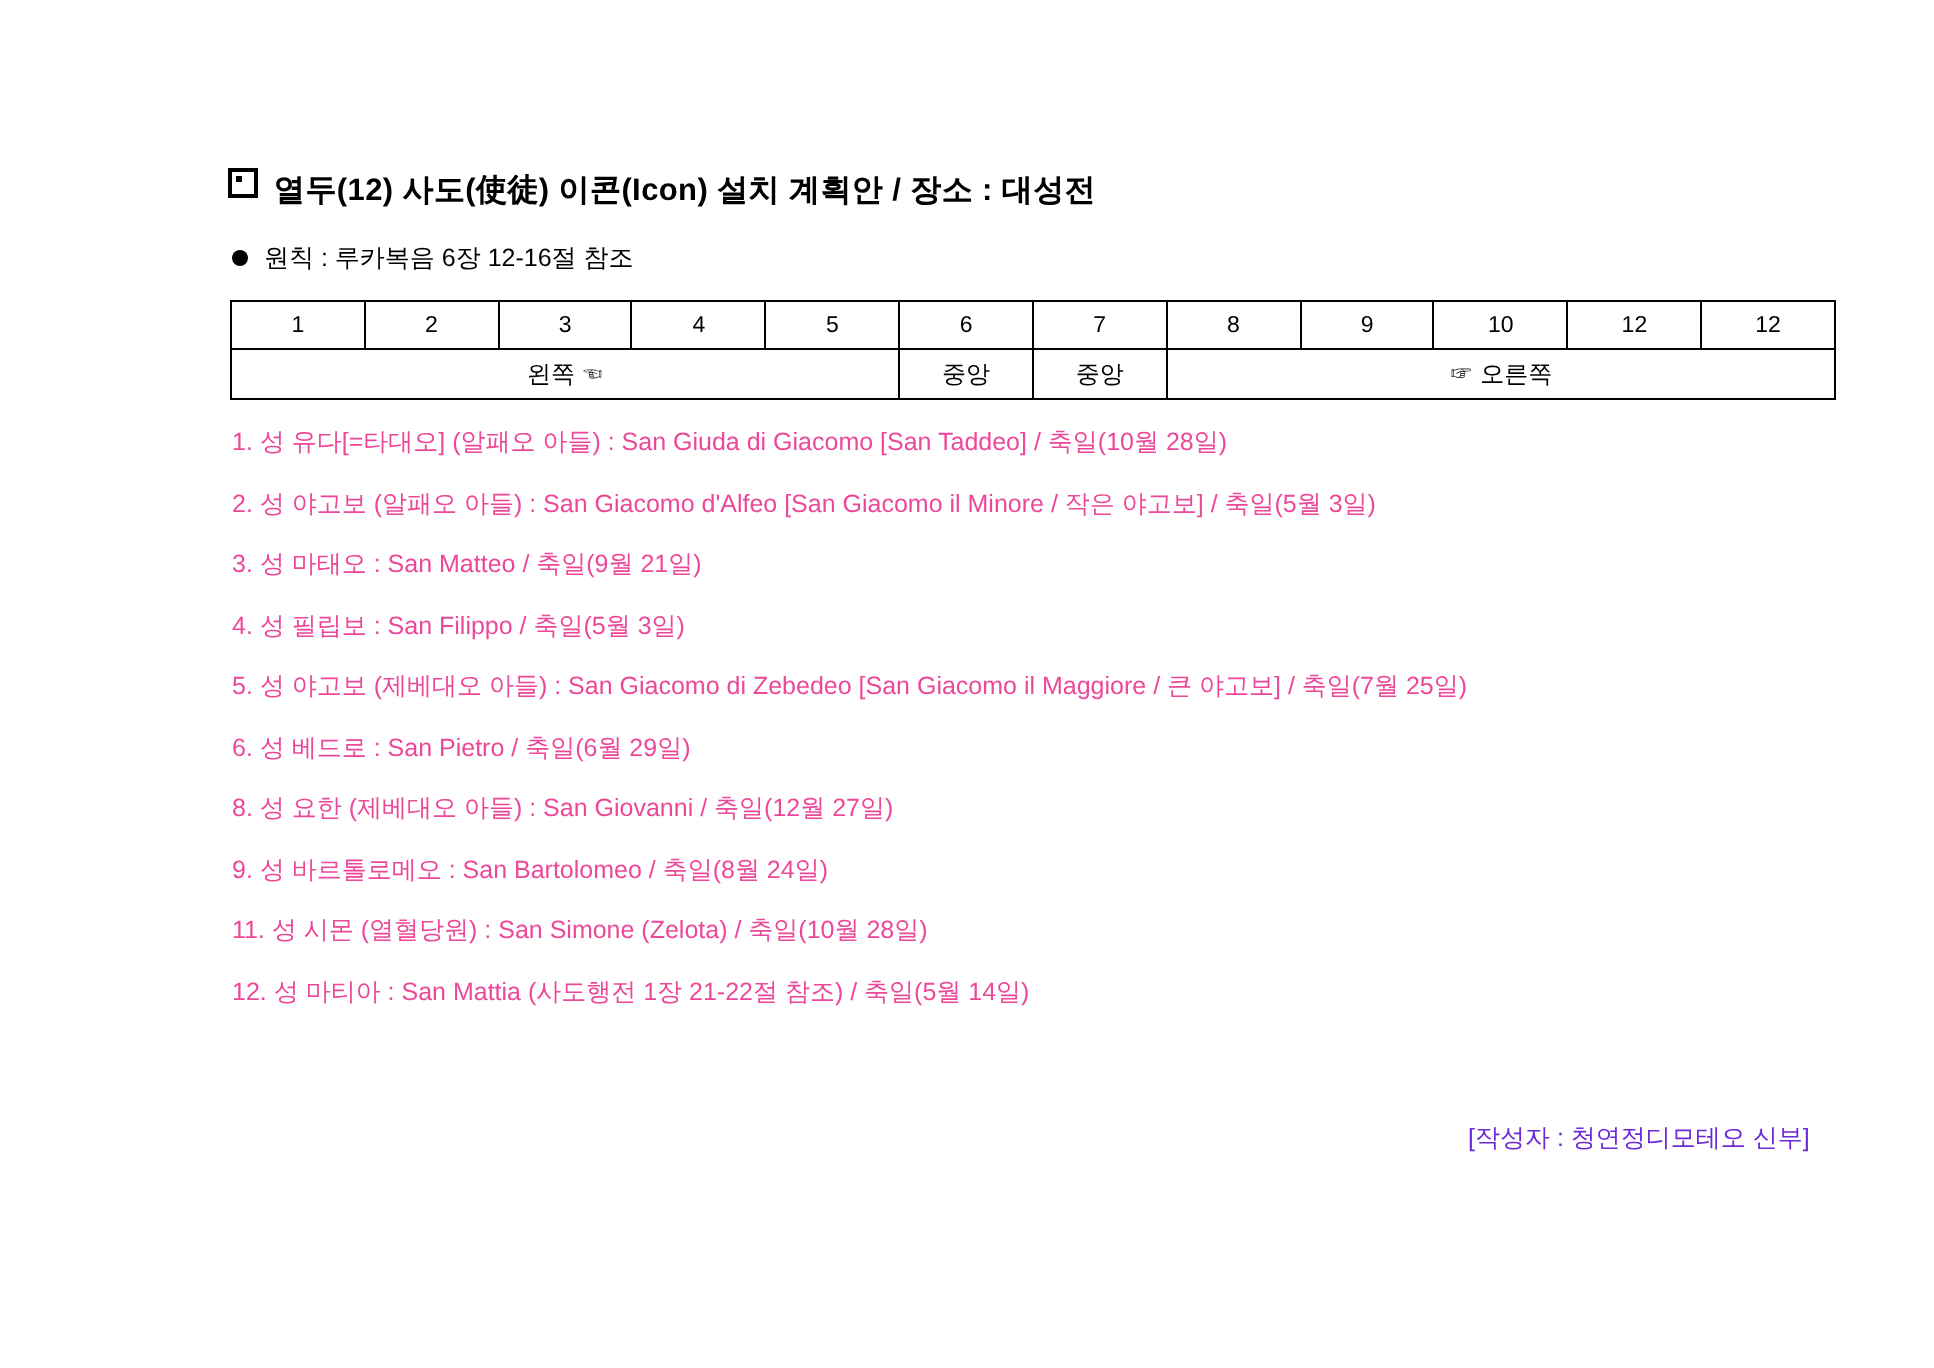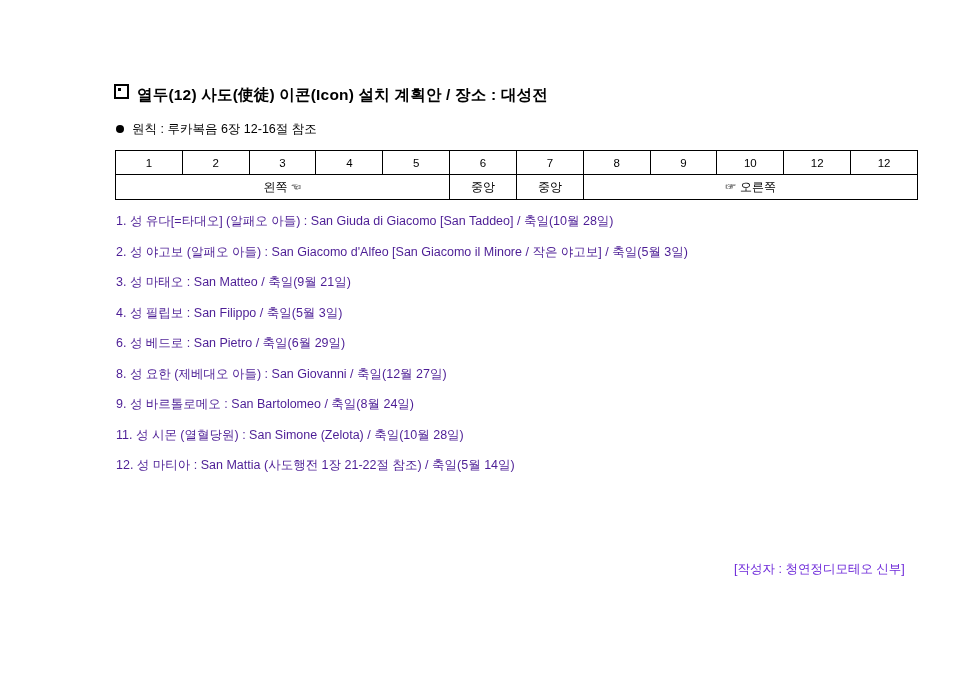--- a/index.html
+++ b/index.html
@@ -97,21 +97,21 @@
     position: absolute;
     left: 92px;
     top: 214px;
     width: 810px;
   }
   .list-item {
     font-size: 12.5px;
     line-height: 15px;
     height: 30.5px;
     white-space: nowrap;
-    color: #4c1d95;
+    color: #ec4899;
   }
   .author {
     position: absolute;
     left: 710px;
     top: 561px;
     font-size: 12.5px;
     white-space: nowrap;
     color: #6d28d9;
   }
 </style>
@@ -155,20 +155,21 @@
         </td>
       </tr>
     </tbody>
   </table>
 
   <div class="list">
     <div class="list-item">1. 성 유다[=타대오] (알패오 아들) : San Giuda di Giacomo [San Taddeo] / 축일(10월 28일)</div>
     <div class="list-item">2. 성 야고보 (알패오 아들) : San Giacomo d'Alfeo [San Giacomo il Minore / 작은 야고보] / 축일(5월 3일)</div>
     <div class="list-item">3. 성 마태오 : San Matteo / 축일(9월 21일)</div>
     <div class="list-item">4. 성 필립보 : San Filippo / 축일(5월 3일)</div>
+    <div class="list-item">5. 성 야고보 (제베대오 아들) : San Giacomo di Zebedeo [San Giacomo il Maggiore / 큰 야고보] / 축일(7월 25일)</div>
     <div class="list-item">6. 성 베드로 : San Pietro / 축일(6월 29일)</div>
     <div class="list-item">8. 성 요한 (제베대오 아들) : San Giovanni / 축일(12월 27일)</div>
     <div class="list-item">9. 성 바르톨로메오 : San Bartolomeo / 축일(8월 24일)</div>
     <div class="list-item">11. 성 시몬 (열혈당원) : San Simone (Zelota) / 축일(10월 28일)</div>
     <div class="list-item">12. 성 마티아 : San Mattia (사도행전 1장 21-22절 참조) / 축일(5월 14일)</div>
   </div>
 
   <div class="author">[작성자 : 청연정디모테오 신부]</div>
 
 </div>

